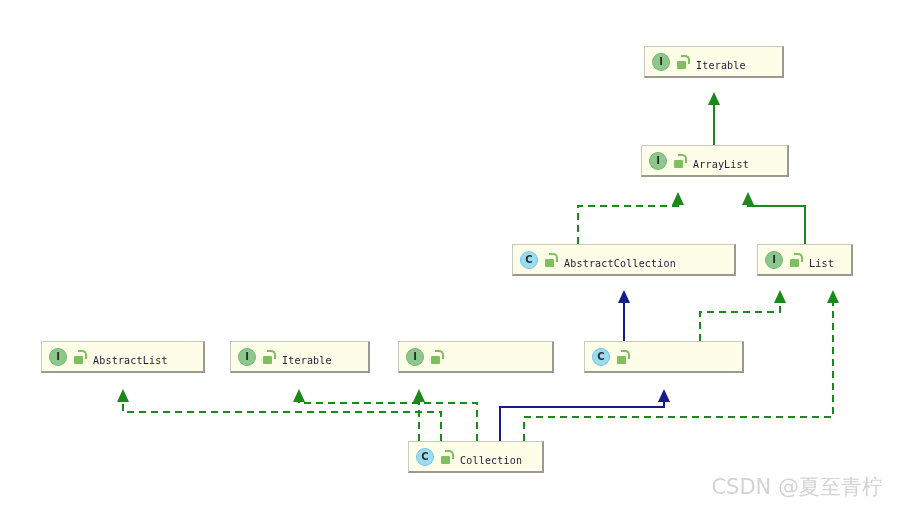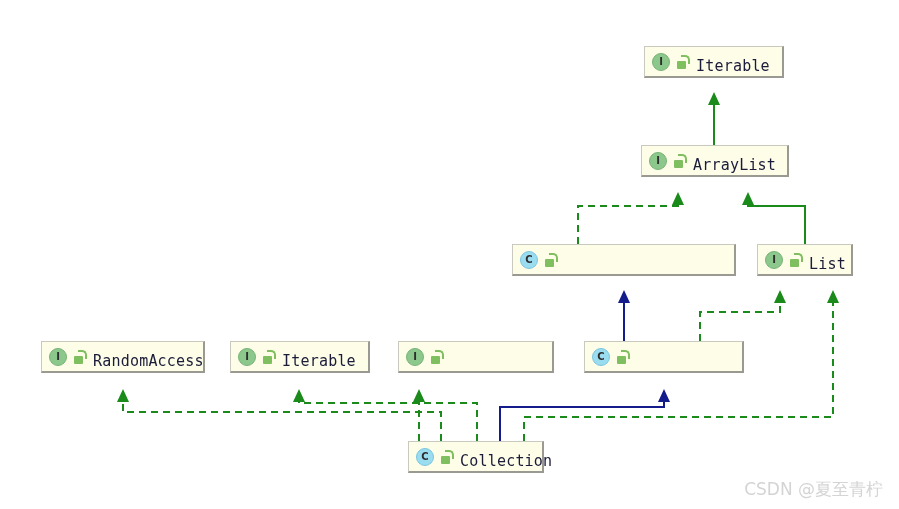--- a/index.html
+++ b/index.html
@@ -81,32 +81,32 @@
     top: 0;
     width: 7px;
     height: 7px;
     border: 2px solid #7fbf5f;
     border-bottom: none;
     border-left: none;
     border-radius: 0 5px 0 0;
   }
   .node-label {
     margin-left: 8px;
-    font-size: 15px;
+    font-size: 10px;
     font-family: "DejaVu Sans Mono", monospace;
     color: #1b1b3a;
     letter-spacing: 0.2px;
     margin-top: 8px;
   }
   #watermark {
     position: absolute;
     right: 16px;
     bottom: 8px;
     font-family: "DejaVu Sans", sans-serif;
-    font-size: 17px;
+    font-size: 21px;
     color: #d4d4d4;
     white-space: nowrap;
   }
 </style>
 </head>
 <body>
 
 <div id="diagram">
 
   <svg id="edge-layer" viewBox="0 0 899 509" xmlns="http://www.w3.org/2000/svg">
@@ -168,36 +168,37 @@
           <span class="body"></span>
         </span>
         <span class="node-label">ArrayList</span>
       </div>
       <div class="node" style="left: 512px; top: 244px; width: 224px;">
         <span class="badge badge-class">C</span>
         <span class="lock">
           <span class="shackle"></span>
           <span class="body"></span>
         </span>
+        <span class="node-label">AbstractCollection</span>
       </div>
       <div class="node" style="left: 757px; top: 244px; width: 96px;">
         <span class="badge badge-interface">I</span>
         <span class="lock">
           <span class="shackle"></span>
           <span class="body"></span>
         </span>
         <span class="node-label">List</span>
       </div>
       <div class="node" style="left: 41px; top: 341px; width: 164px;">
         <span class="badge badge-interface">I</span>
         <span class="lock">
           <span class="shackle"></span>
           <span class="body"></span>
         </span>
-        <span class="node-label">RandomAccess</span>
+        <span class="node-label">AbstractList</span>
       </div>
       <div class="node" style="left: 230px; top: 341px; width: 140px;">
         <span class="badge badge-interface">I</span>
         <span class="lock">
           <span class="shackle"></span>
           <span class="body"></span>
         </span>
         <span class="node-label">Iterable</span>
       </div>
       <div class="node" style="left: 398px; top: 341px; width: 156px;">

